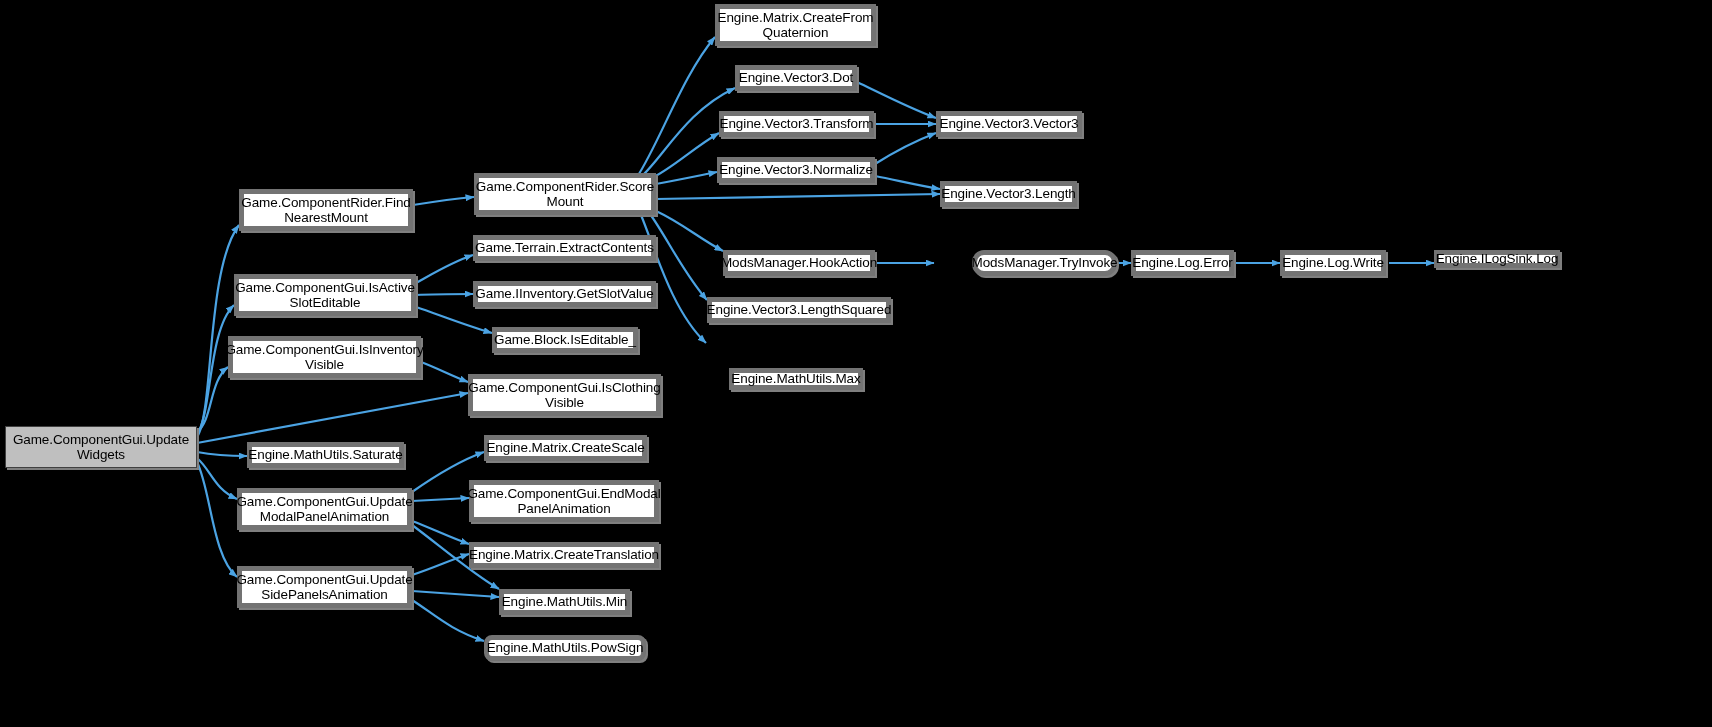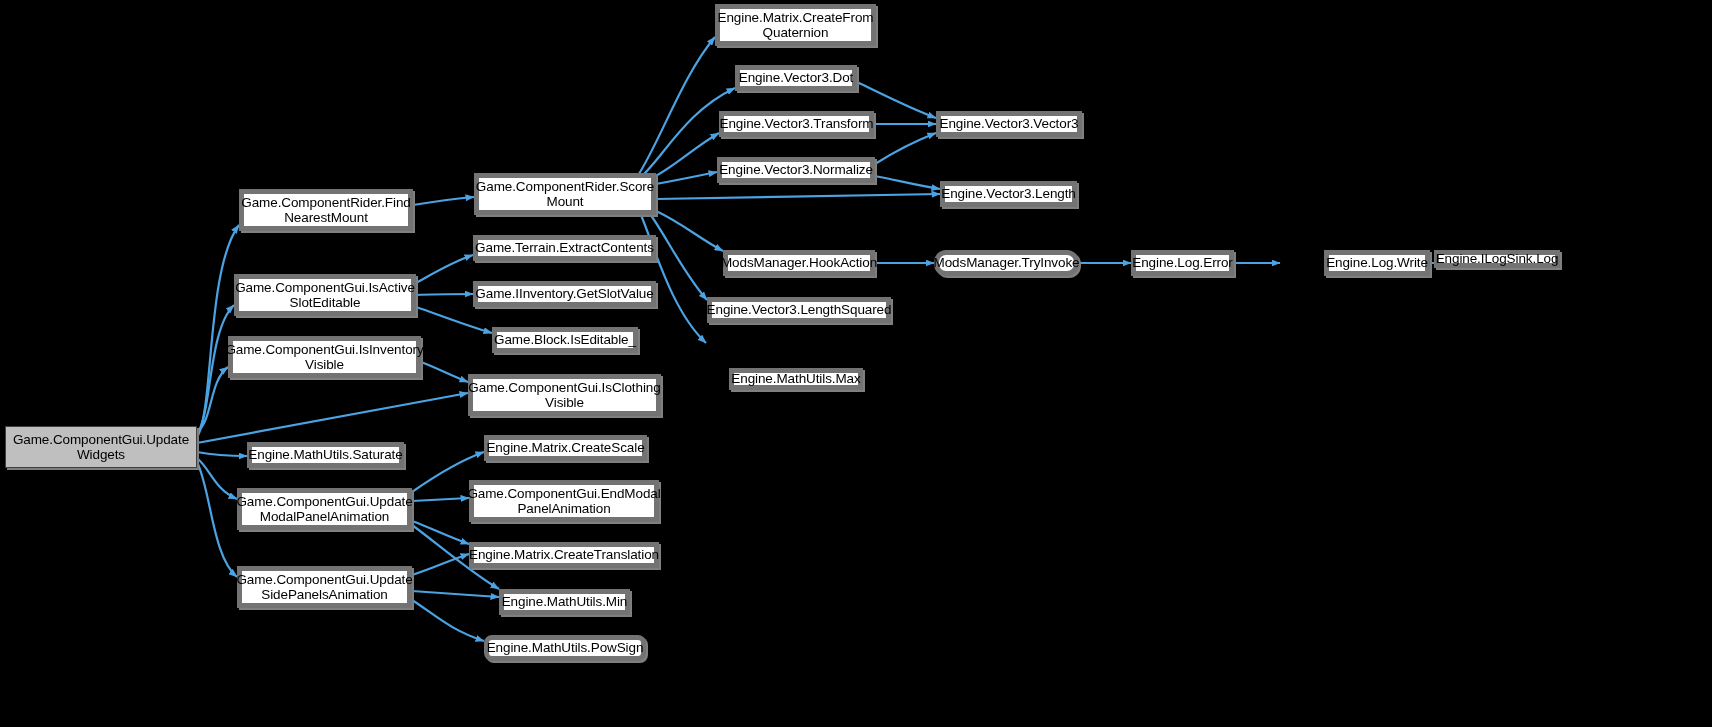--- a/index.html
+++ b/index.html
@@ -123,18 +123,18 @@
       <div class="node" style="left: 715px; top: 4px; width: 161px; height: 42px;">Engine.Matrix.CreateFrom
 Quaternion</div>
       <div class="node" style="left: 735px; top: 65px; width: 122px; height: 26px;">Engine.Vector3.Dot</div>
       <div class="node" style="left: 719px; top: 111px; width: 155px; height: 26px;">Engine.Vector3.Transform</div>
       <div class="node" style="left: 717px; top: 157px; width: 158px; height: 26px;">Engine.Vector3.Normalize</div>
       <div class="node" style="left: 723px; top: 250px; width: 152px; height: 26px;">ModsManager.HookAction</div>
       <div class="node" style="left: 707px; top: 297px; width: 184px; height: 26px;">Engine.Vector3.LengthSquared</div>
       <div class="node" style="left: 729px; top: 343px; width: 134px; height: 22px; margin-top: 25px;">Engine.MathUtils.Max</div>
       <div class="node" style="left: 936px; top: 111px; width: 146px; height: 26px;">Engine.Vector3.Vector3</div>
       <div class="node" style="left: 940px; top: 181px; width: 137px; height: 26px;">Engine.Vector3.Length</div>
-      <div class="node" style="left: 934px; top: 250px; width: 145px; height: 26px; border-radius: 12px;">ModsManager.TryInvoke</div>
+      <div class="node" style="left: 972px; top: 250px; width: 145px; height: 26px; border-radius: 12px;">ModsManager.TryInvoke</div>
       <div class="node" style="left: 1131px; top: 250px; width: 103px; height: 26px;">Engine.Log.Error</div>
-      <div class="node" style="left: 1280px; top: 250px; width: 106px; height: 26px; margin-left: 44px;">Engine.Log.Write</div>
+      <div class="node" style="left: 1280px; top: 250px; width: 106px; height: 26px;">Engine.Log.Write</div>
       <div class="node" style="left: 1434px; top: 250px; width: 126px; height: 18px;">Engine.ILogSink.Log</div>
     </div>
 </div>
 
 </body></html>

